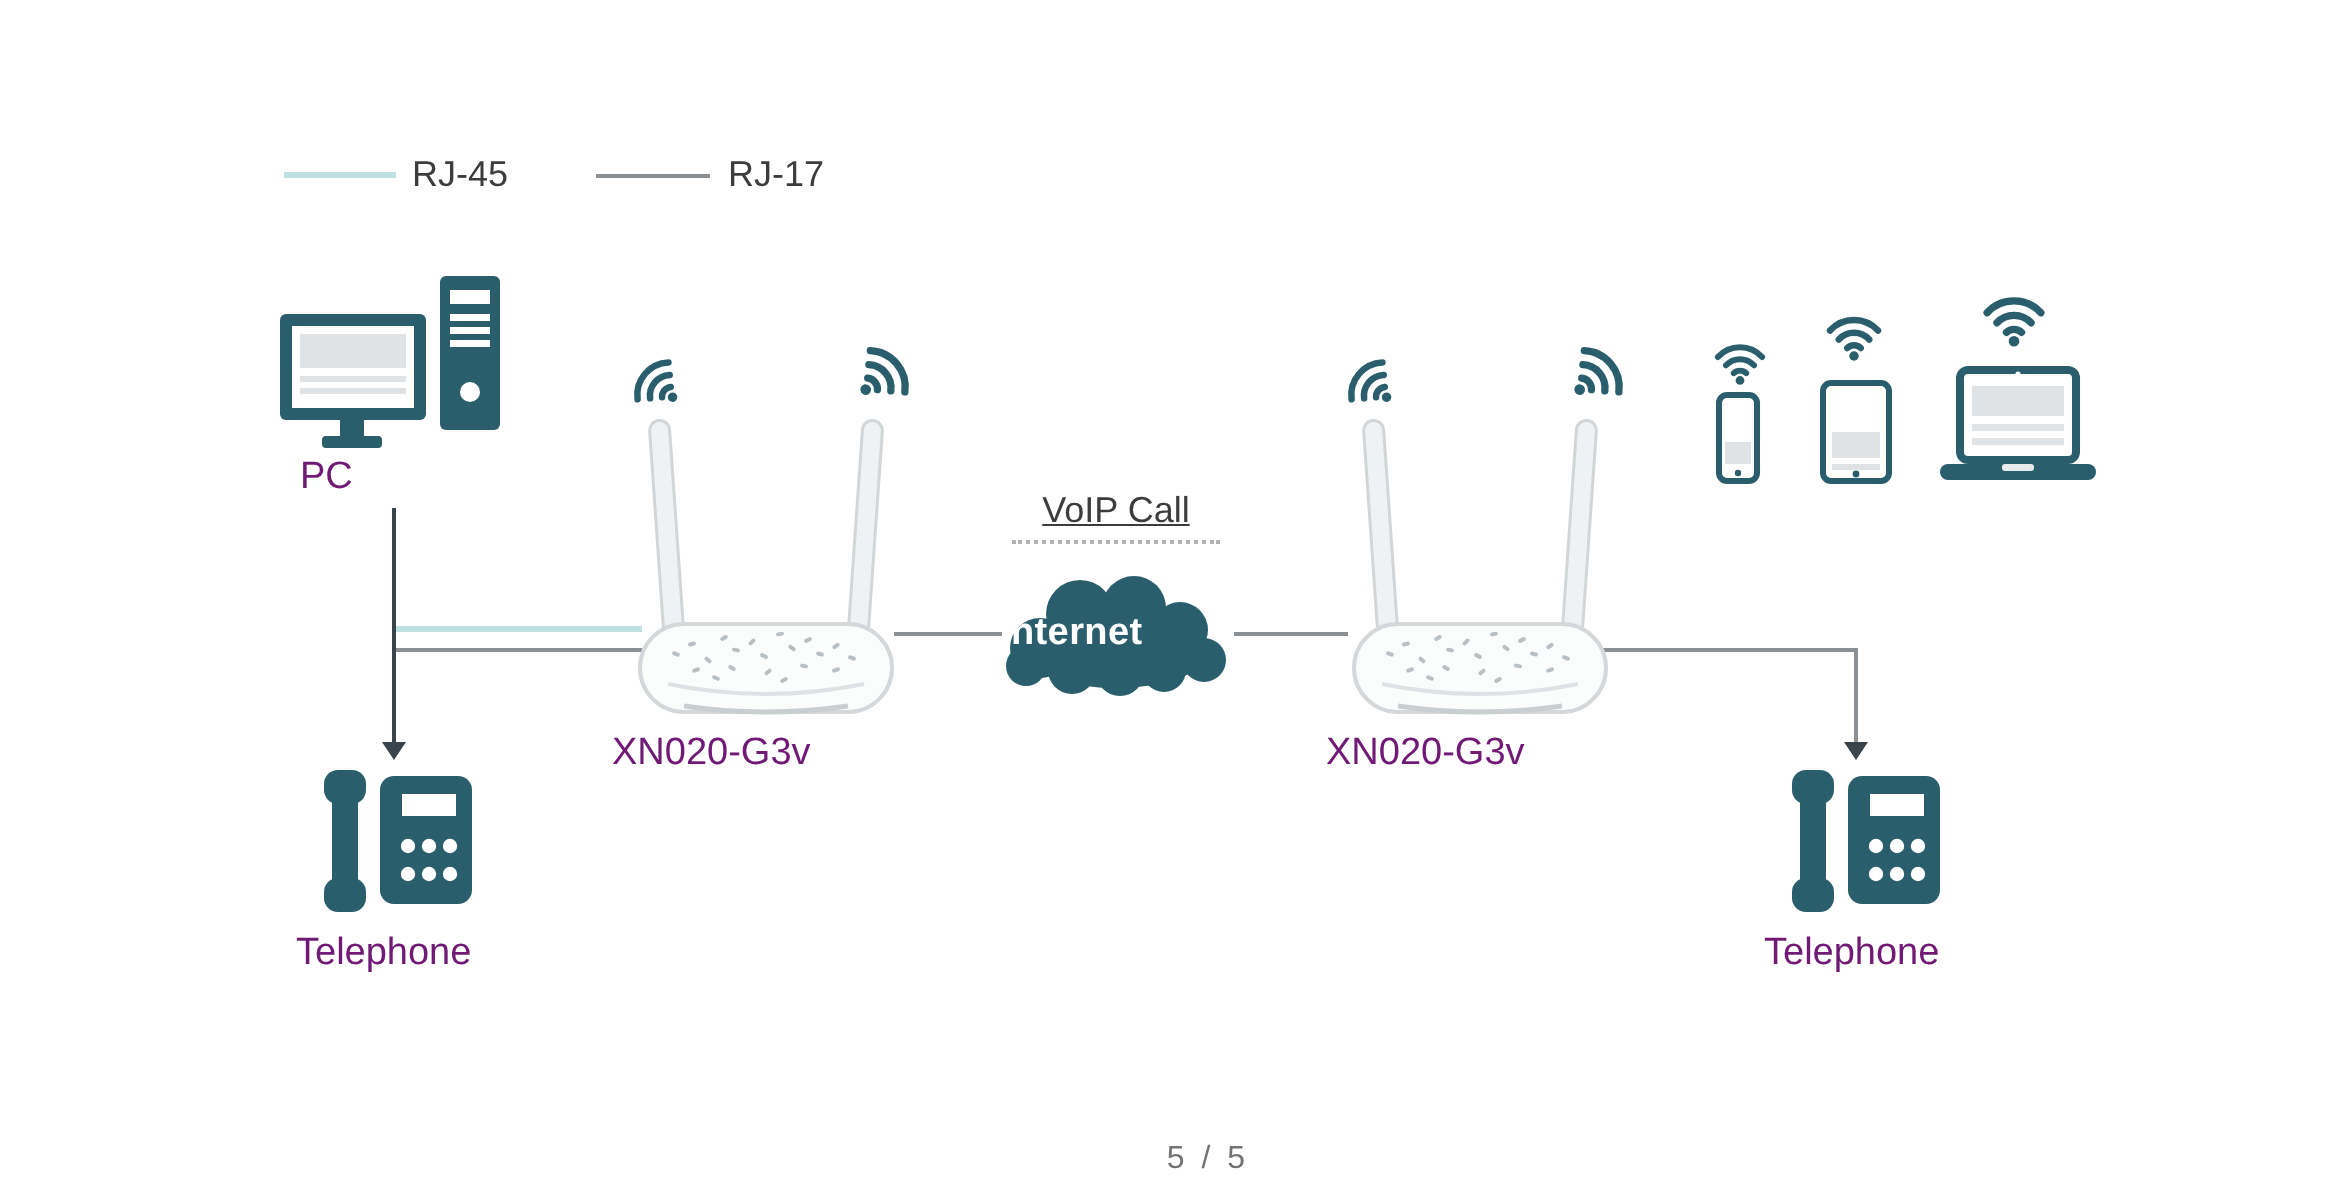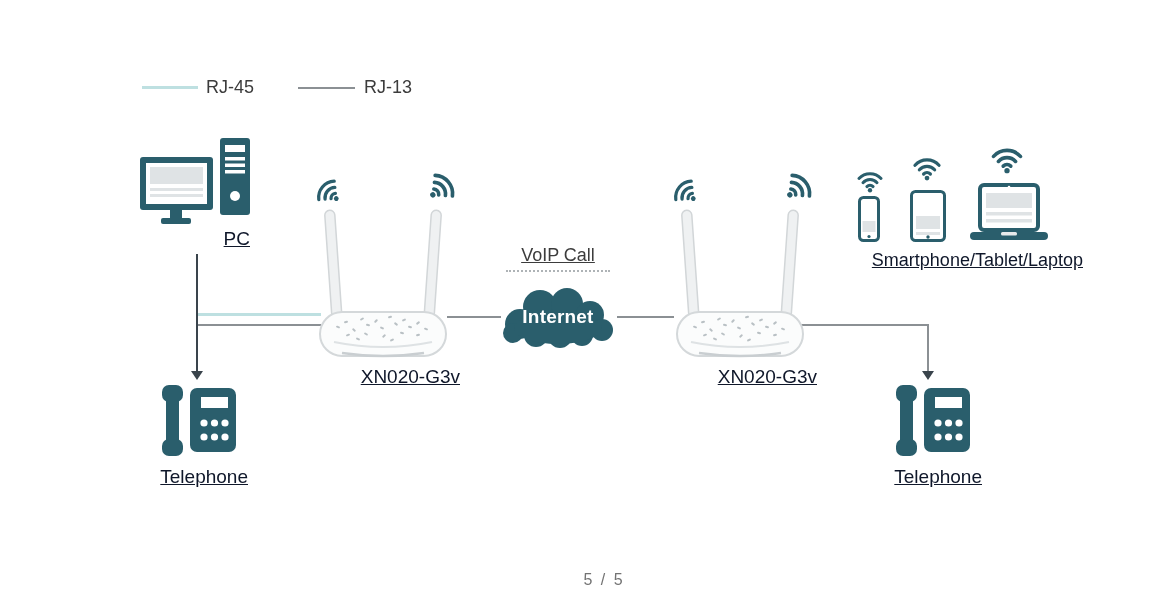--- a/index.html
+++ b/index.html
@@ -1,54 +1,54 @@
 <!DOCTYPE html>
 <html><head>
 <meta charset="utf-8">
 <style>
   html,body{margin:0;padding:0;background:#ffffff;}
   .stage{
     position:relative;width:1169px;height:598px;background:#ffffff;overflow:hidden;
     font-family:"Liberation Sans", sans-serif;color:#3C3C3C;margin-left:20px;
   }
   .abs{position:absolute;}
-  .label{font-size:19px;color:#0f172a;text-align:right;white-space:nowrap;text-decoration:underline;}
+  .label{font-size:19px;color:#701a75;text-align:left;white-space:nowrap;}
   .legend-label{font-size:18px;color:#3C3C3C;}
   .hline,.vline{position:absolute;}
   .rj45{background:#BEE0E1;}
   .rj11{background:#8B9094;}
   .darkline{background:#3A444C;}
   .arrow-down{
     position:absolute;width:0;height:0;
     border-left:6px solid transparent;border-right:6px solid transparent;
     border-top:9px solid #3A444C;
   }
   .voip{
     font-size:18px;text-align:center;
     border-bottom:2px dotted #AEB3B6;padding-bottom:4px;text-decoration:underline;
   }
   .cloud-text{
-    font-size:19px;font-weight:bold;color:#ffffff;text-align:center;letter-spacing:.2px;
+    font-size:19px;font-weight:bold;color:#ffffff;text-align:left;letter-spacing:.2px;
   }
   .pager{font-size:16px;color:#737373;text-align:center;letter-spacing:2px;}
   .router{position:absolute;width:134px;height:192px;}
   .wifi{position:absolute;}
   .tilt-left{transform:rotate(-50deg);}
   .tilt-right{transform:rotate(50deg);}
   svg{display:block;}
 </style>
 </head>
 <body>
 
 <div class="stage">
 
   <div class="hline rj45" style="left:122px;top:86px;width:56px;height:3px;"></div>
   <div class="abs legend-label" style="left:186px;top:77px;">RJ-45</div>
   <div class="hline rj11" style="left:278px;top:87px;width:57px;height:2px;"></div>
-  <div class="abs legend-label" style="left:344px;top:77px;">RJ-13</div>
+  <div class="abs legend-label" style="left:344px;top:77px;">RJ-17</div>
 
   <div class="vline darkline" style="left:176px;top:254px;width:2px;height:118px;"></div>
   <div class="arrow-down" style="left:171px;top:371px;"></div>
   <div class="hline rj45" style="left:178px;top:313px;width:123px;height:3px;"></div>
   <div class="hline rj11" style="left:178px;top:324px;width:123px;height:2px;"></div>
   <div class="hline rj11" style="left:427px;top:316px;width:54px;height:2px;"></div>
   <div class="hline rj11" style="left:597px;top:316px;width:57px;height:2px;"></div>
   <div class="hline rj11" style="left:780px;top:324px;width:128px;height:2px;"></div>
   <div class="vline rj11" style="left:907px;top:324px;width:2px;height:48px;"></div>
   <div class="arrow-down" style="left:902px;top:371px;"></div>
@@ -210,21 +210,20 @@
     <svg class="abs" style="left:128px;top:39px;" width="82" height="58" viewBox="0 0 82 58">
       <rect x="12" y="2" width="58" height="45" rx="4" fill="#FFFFFF" stroke="#2A5E6C" stroke-width="4"></rect>
       <circle cx="41" cy="4" r="1.3" fill="#FFFFFF"></circle>
       <rect x="18" y="10" width="46" height="15" fill="#DFE3E5"></rect>
       <rect x="18" y="29" width="46" height="3.5" fill="#DFE3E5"></rect>
       <rect x="18" y="36" width="46" height="3.5" fill="#DFE3E5"></rect>
       <rect x="2" y="49" width="78" height="8" rx="4" fill="#2A5E6C"></rect>
       <rect x="33" y="49" width="16" height="3.5" rx="1.5" fill="#E8EAEB"></rect>
     </svg>
   </div>
-  <div class="abs label" style="left:803px;top:250px;width:260px;font-size:18px;">Smartphone/Tablet/Laptop</div>
 
   <svg class="abs" style="left:140px;top:384px;" width="76" height="74" viewBox="0 0 76 74">
     <rect x="2" y="1" width="21" height="17" rx="7" fill="#2A5E6C"></rect>
     <rect x="6" y="8" width="13" height="56" fill="#2A5E6C"></rect>
     <rect x="2" y="55" width="21" height="17" rx="7" fill="#2A5E6C"></rect>
     <rect x="30" y="4" width="46" height="64" rx="7" fill="#2A5E6C"></rect>
     <rect x="41" y="13" width="27" height="11" fill="#FFFFFF"></rect>
     <circle cx="44" cy="39" r="3.6" fill="#FFFFFF"></circle>
       <circle cx="54.5" cy="39" r="3.6" fill="#FFFFFF"></circle>
       <circle cx="65" cy="39" r="3.6" fill="#FFFFFF"></circle>

